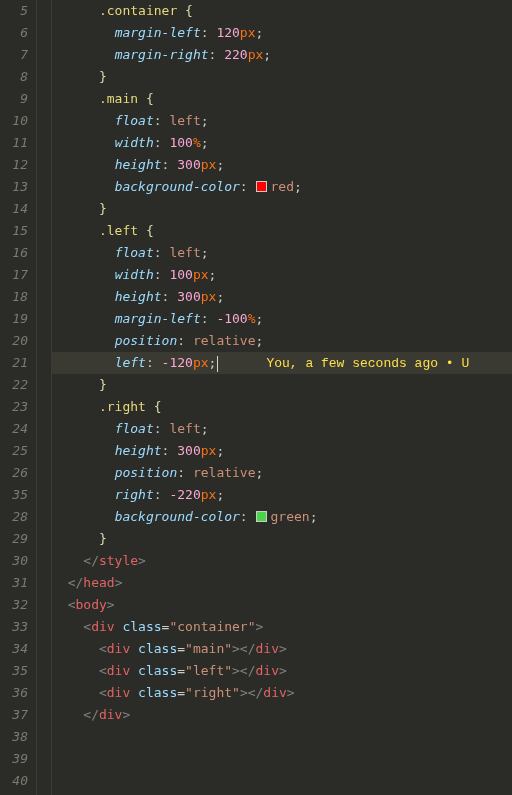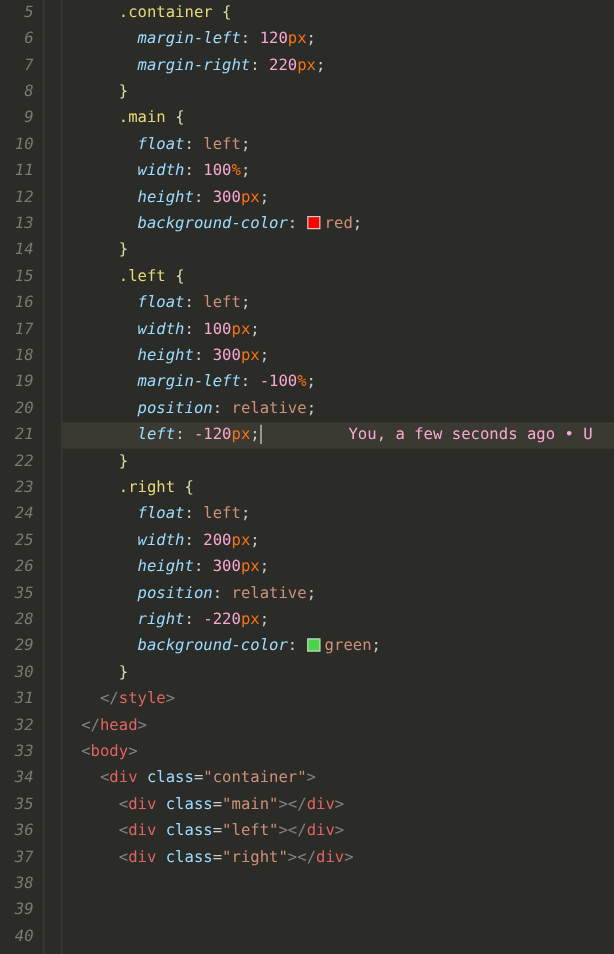--- a/index.html
+++ b/index.html
@@ -55,23 +55,24 @@
 }
 .cursor {
   display: inline-block;
   width: 1px;
   height: 16px;
   background: #d4d4d4;
   vertical-align: middle;
   margin-left: 1px;
 }
 .lens {
-  color: #f9a8d4;
-  margin-left: 72px;
+  color: #fde047;
+  margin-left: 48px;
   font-style: normal;
+  font-family: Liberation Mono, monospace;
 }
 .swatch {
   display: inline-block;
   width: 11px;
   height: 11px;
   border: 1px solid #ccc;
   vertical-align: middle;
   margin-right: 4px;
   position: relative;
   top: -1px;
@@ -148,27 +149,27 @@
       <div class="line">      <span class="sel">.left</span> <span class="brace">{</span></div>
       <div class="line">        <span class="prop">float</span><span class="punct">:</span> <span class="val">left</span><span class="punct">;</span></div>
       <div class="line">        <span class="prop">width</span><span class="punct">:</span> <span class="num">100</span><span class="unit">px</span><span class="punct">;</span></div>
       <div class="line">        <span class="prop">height</span><span class="punct">:</span> <span class="num">300</span><span class="unit">px</span><span class="punct">;</span></div>
       <div class="line">        <span class="prop">margin-left</span><span class="punct">:</span> <span class="num">-100</span><span class="unit">%</span><span class="punct">;</span></div>
       <div class="line">        <span class="prop">position</span><span class="punct">:</span> <span class="val">relative</span><span class="punct">;</span></div>
       <div class="line hl">        <span class="prop">left</span><span class="punct">:</span> <span class="num">-120</span><span class="unit">px</span><span class="punct">;</span><span class="cursor"></span><span class="lens">You, a few seconds ago • U</span></div>
       <div class="line">      <span class="brace">}</span></div>
       <div class="line">      <span class="sel">.right</span> <span class="brace">{</span></div>
       <div class="line">        <span class="prop">float</span><span class="punct">:</span> <span class="val">left</span><span class="punct">;</span></div>
-      <div class="line">        <span class="prop">width</span><span class="punct">:</span> <span class="num">200</span><span class="unit">px</span><span class="punct">;</span></div>
       <div class="line">        <span class="prop">height</span><span class="punct">:</span> <span class="num">300</span><span class="unit">px</span><span class="punct">;</span></div>
       <div class="line">        <span class="prop">position</span><span class="punct">:</span> <span class="val">relative</span><span class="punct">;</span></div>
       <div class="line">        <span class="prop">right</span><span class="punct">:</span> <span class="num">-220</span><span class="unit">px</span><span class="punct">;</span></div>
       <div class="line">        <span class="prop">background-color</span><span class="punct">:</span> <span class="swatch" style="background:#48d648"></span><span class="val">green</span><span class="punct">;</span></div>
       <div class="line">      <span class="brace">}</span></div>
       <div class="line">    <span class="ang">&lt;/</span><span class="tag">style</span><span class="ang">&gt;</span></div>
       <div class="line">  <span class="ang">&lt;/</span><span class="tag">head</span><span class="ang">&gt;</span></div>
       <div class="line">  <span class="ang">&lt;</span><span class="tag">body</span><span class="ang">&gt;</span></div>
       <div class="line">    <span class="ang">&lt;</span><span class="tag">div</span> <span class="attr">class</span><span class="punct">=</span><span class="str">"container"</span><span class="ang">&gt;</span></div>
       <div class="line">      <span class="ang">&lt;</span><span class="tag">div</span> <span class="attr">class</span><span class="punct">=</span><span class="str">"main"</span><span class="ang">&gt;&lt;/</span><span class="tag">div</span><span class="ang">&gt;</span></div>
       <div class="line">      <span class="ang">&lt;</span><span class="tag">div</span> <span class="attr">class</span><span class="punct">=</span><span class="str">"left"</span><span class="ang">&gt;&lt;/</span><span class="tag">div</span><span class="ang">&gt;</span></div>
       <div class="line">      <span class="ang">&lt;</span><span class="tag">div</span> <span class="attr">class</span><span class="punct">=</span><span class="str">"right"</span><span class="ang">&gt;&lt;/</span><span class="tag">div</span><span class="ang">&gt;</span></div>
+      <div class="line">    <span class="ang">&lt;/</span><span class="tag">div</span><span class="ang">&gt;</span></div>
     </div>
 </div>
 
 </body></html>

